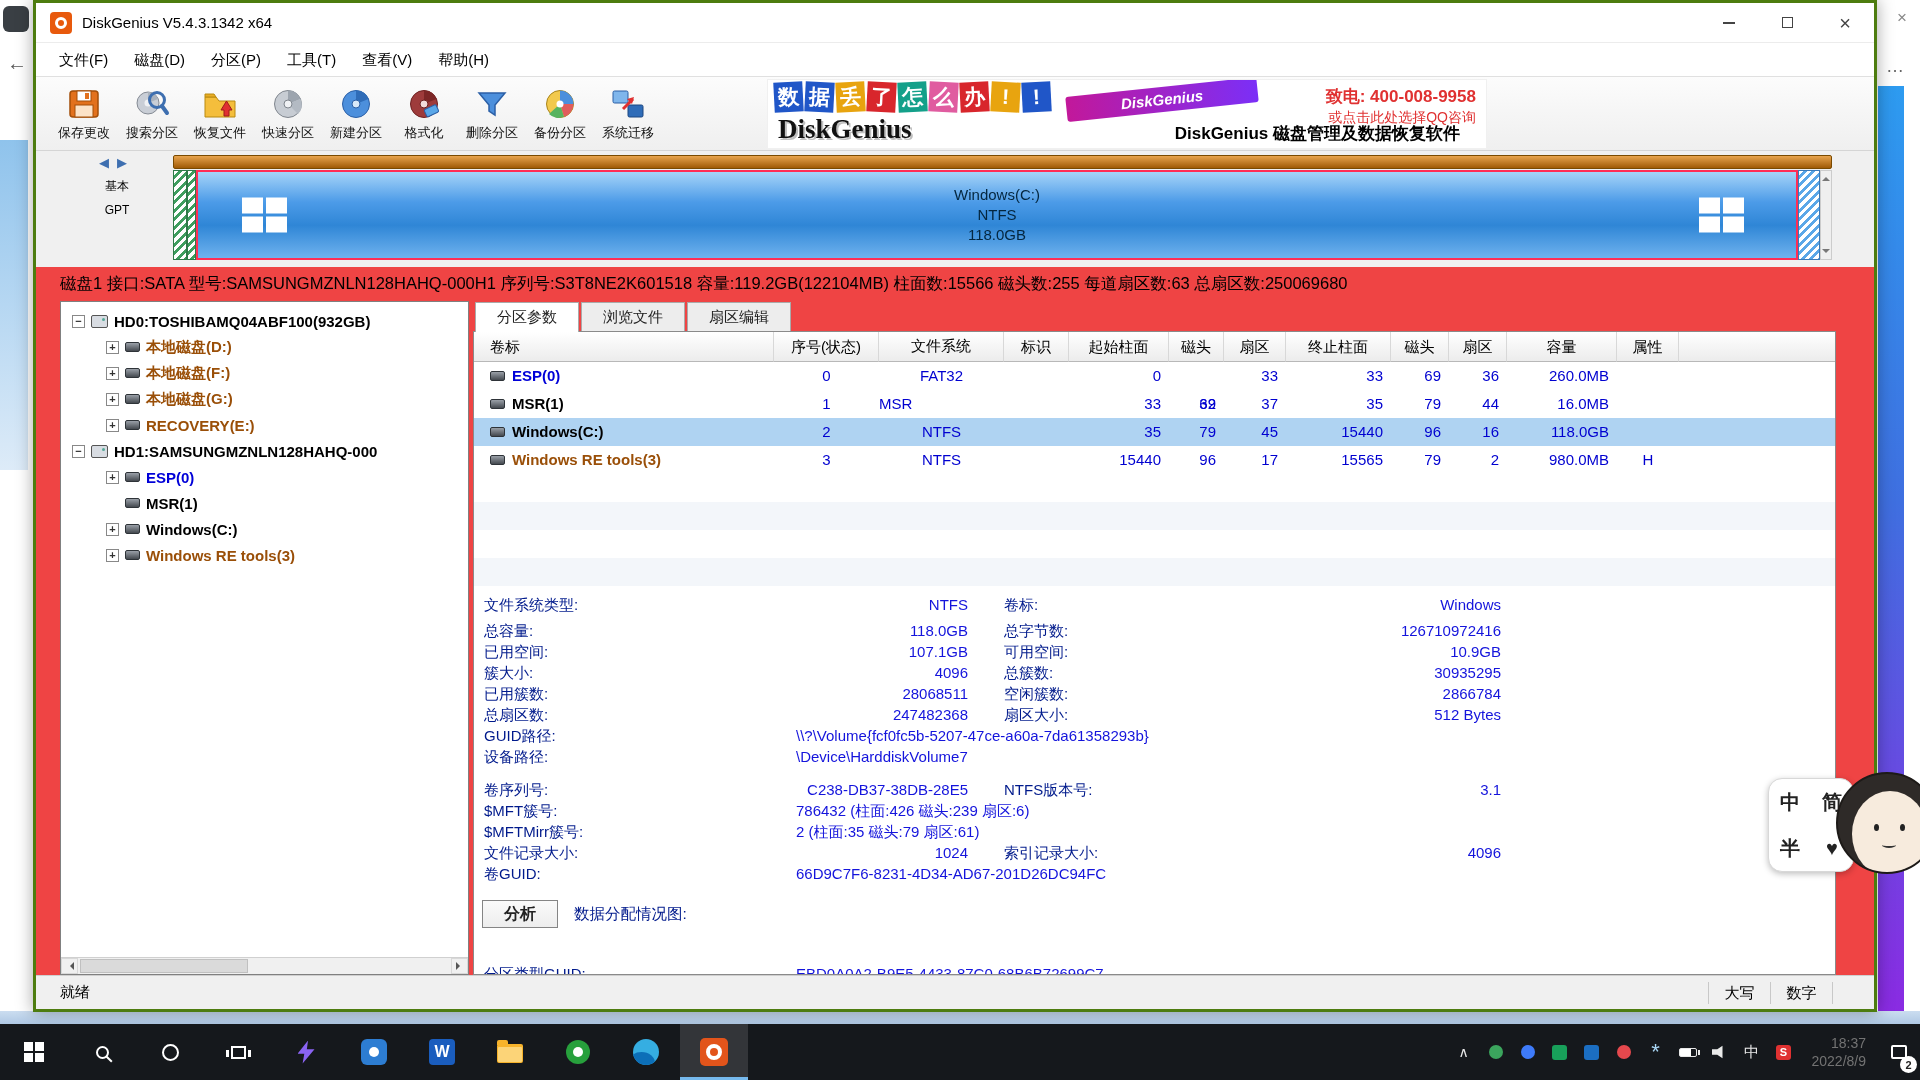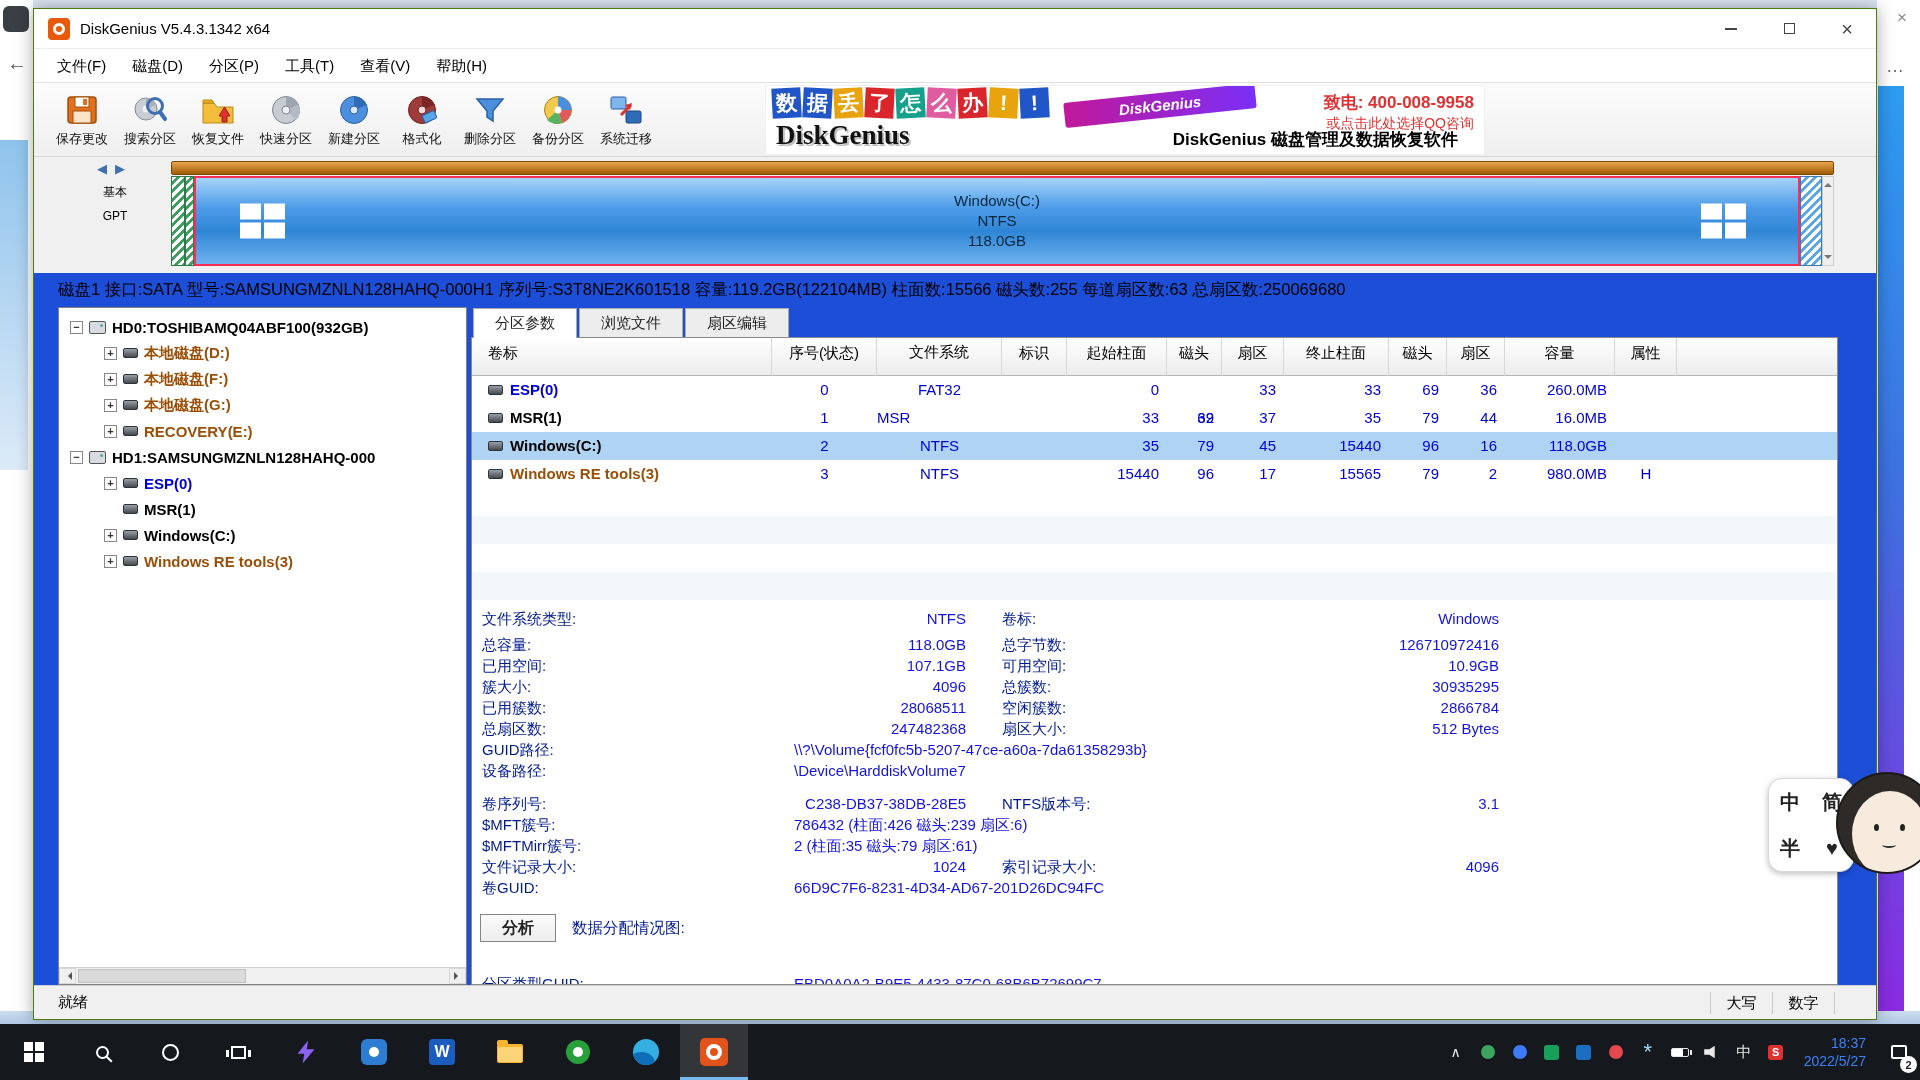--- a/index.html
+++ b/index.html
@@ -12,21 +12,21 @@
 .bgl-appicon{position:absolute;left:3px;top:6px;width:26px;height:26px;border-radius:6px;background:#3A3F44}
 .bgl-back{position:absolute;left:7px;top:52px;font-size:20px;color:#555}
 .bgl-grad{position:absolute;left:0;top:140px;width:28px;height:330px;background:linear-gradient(180deg,#8FC3EC,#DDEBF8)}
 .bgr{position:absolute;right:0;top:0;width:43px;bottom:56px;background:#fff;z-index:0}
 .bgr-close{position:absolute;right:13px;top:8px;font-size:17px;color:#888}
 .bgr-dots{position:absolute;right:16px;top:56px;font-size:18px;color:#666}
 .bgr-grad{position:absolute;left:1px;top:86px;width:26px;bottom:12px;background:linear-gradient(180deg,#2D9BF0 0%,#3F6FE0 45%,#8A2BE2 100%)}
 .desk-gap{position:absolute;left:0;right:0;bottom:56px;height:13px;background:linear-gradient(180deg,#CBDDF0,#AFC8E4);z-index:0}
 
 
-.dg-window{position:absolute;left:33px;top:8px;width:1844px;height:1012px;background:#1d4ed8;border:1px solid #4d7c0f;box-shadow:0 0 16px rgba(0,0,0,.35);z-index:2}
+.dg-window{position:absolute;left:33px;top:0;width:1844px;height:1012px;background:#ef4444;border:3px solid #4d7c0f;box-shadow:0 0 16px rgba(0,0,0,.35);z-index:2}
 .titlebar{position:absolute;left:0;top:0;right:0;height:40px;background:#fff;display:flex;align-items:center;border-bottom:1px solid #ECECEC}
 .dg-logo{width:22px;height:22px;background:#E8590C;border-radius:4px;position:relative;margin-left:14px;flex:none}
 .dg-logo::after{content:"";position:absolute;inset:5px;border:3px sol;border:3px solid #fff;border-radius:50%}
 .title-text{margin-left:10px;font-size:15px;color:#000}
 .win-controls{margin-left:auto;display:flex;height:100%}
 .win-btn{width:58px;height:100%;display:flex;align-items:center;justify-content:center;color:#444}
 .glyph-min{width:12px;height:2px;background:#444}
 .glyph-max{width:11px;height:11px;border:1.5px solid #444}
 .glyph-close{font-size:20px;line-height:20px}
 
@@ -93,21 +93,21 @@
 .hs-thumb{position:absolute;left:2px;width:45%;top:1px;bottom:1px;background:#DADADA;border:1px solid #C0C0C0}
 .splitter{width:4px;flex:none}
 .right-panel{flex:1;display:flex;flex-direction:column;min-width:0}
 .tab-bar{display:flex;align-items:flex-end;height:30px;padding-left:2px}
 .tab{height:29px;line-height:27px;padding:0 21px;font-size:15px;border:1px solid #AAA;border-bottom:none;background:#EDEDED;margin-right:2px;color:#222}
 .tab.active{background:#fff;position:relative;z-index:3;margin-bottom:-1px;height:30px}
 .content-box{flex:1;border:1px solid #8A8A8A;background:#fff;position:relative;overflow:hidden}
 
 
 .thead,.trow{display:flex;width:100%}
-.th{height:38px;line-height:29px;font-size:15px;background:linear-gradient(#FFF,#ECECEC);border-right:1px solid #D8D8D8;border-bottom:1px solid #B8B8B8;text-align:center;white-space:nowrap;overflow:hidden;flex:none}
+.th{height:30px;line-height:29px;font-size:15px;background:linear-gradient(#FFF,#ECECEC);border-right:1px solid #D8D8D8;border-bottom:1px solid #B8B8B8;text-align:center;white-space:nowrap;overflow:hidden;flex:none}
 .th.fill{flex:1;border-right:none}
 .trow{height:28px}
 .trow.sel{background:#AFD3F2}
 .tcell{height:28px;line-height:28px;font-size:15px;white-space:nowrap;overflow:hidden;flex:none}
 .tcell.val{color:#0000D0}
 .tcell.fill{flex:1}
 .tcell.vol{display:flex;align-items:center;padding-left:16px;gap:7px;font-weight:bold}
 .stripes{height:112px;background:repeating-linear-gradient(180deg,#fff 0 28px,#F3F6FA 28px 56px)}
 
 
@@ -168,21 +168,21 @@
 .dgic::after{content:"";position:absolute;inset:6px;border:4px solid #fff;border-radius:50%}
 .tb-tray{margin-left:auto;display:flex;align-items:center}
 .tray-icons{display:flex;align-items:center}
 .tr-item{width:32px;height:56px;display:flex;align-items:center;justify-content:center}
 .tray-txt{color:#E8E8E8;font-size:14px}
 .dot{width:14px;height:14px;border-radius:50%;display:block}
 .sq{width:15px;height:15px;border-radius:3px;display:flex;align-items:center;justify-content:center}
 .batt{width:18px;height:9px;border:1.5px solid #E8E8E8;border-radius:2px;position:relative;background:linear-gradient(90deg,#fff 70%,transparent 70%)}
 .batt::after{content:"";position:absolute;right:-4px;top:1px;width:2px;height:5px;background:#E8E8E8}
 .spk{width:15px;height:14px;background:#EAEAEA;clip-path:polygon(0 30%,35% 30%,70% 5%,70% 95%,35% 70%,0 70%)}
-.clock{color:#3b82f6;font-size:14px;text-align:right;line-height:1.3;margin:0 12px;white-space:nowrap}
+.clock{color:#737373;font-size:14px;text-align:right;line-height:1.3;margin:0 12px;white-space:nowrap}
 .note-area{width:42px;height:56px;position:relative;display:flex;align-items:center;justify-content:center}
 .note-ic{width:16px;height:14px;border:2px solid #fff;border-radius:2px}
 .note-badge{width:17px;height:17px;border-radius:50%;background:#fff;color:#222;font-size:11px;font-weight:bold;display:flex;align-items:center;justify-content:center;position:absolute;right:3px;bottom:7px}
 </style>
 </head>
 <body>
 
 <div id="screen">
 
   <div class="bgl">
@@ -727,21 +727,21 @@
           </div>
           <div class="tr-item">
             <span class="tray-txt" style="font-size:15px">中</span>
           </div>
           <div class="tr-item">
             <span class="sq" style="background:#E03131;color:#fff;font-weight:bold;font-size:11px">S</span>
           </div>
         </div>
       <div class="clock">
         <div>18:37</div>
-        <div>2022/5/27</div>
+        <div>2022/8/9</div>
       </div>
       <div class="note-area">
         <span class="note-ic"></span>
         <span class="note-badge">2</span>
       </div>
     </div>
   </div>
 </div>
 
 </body></html>

